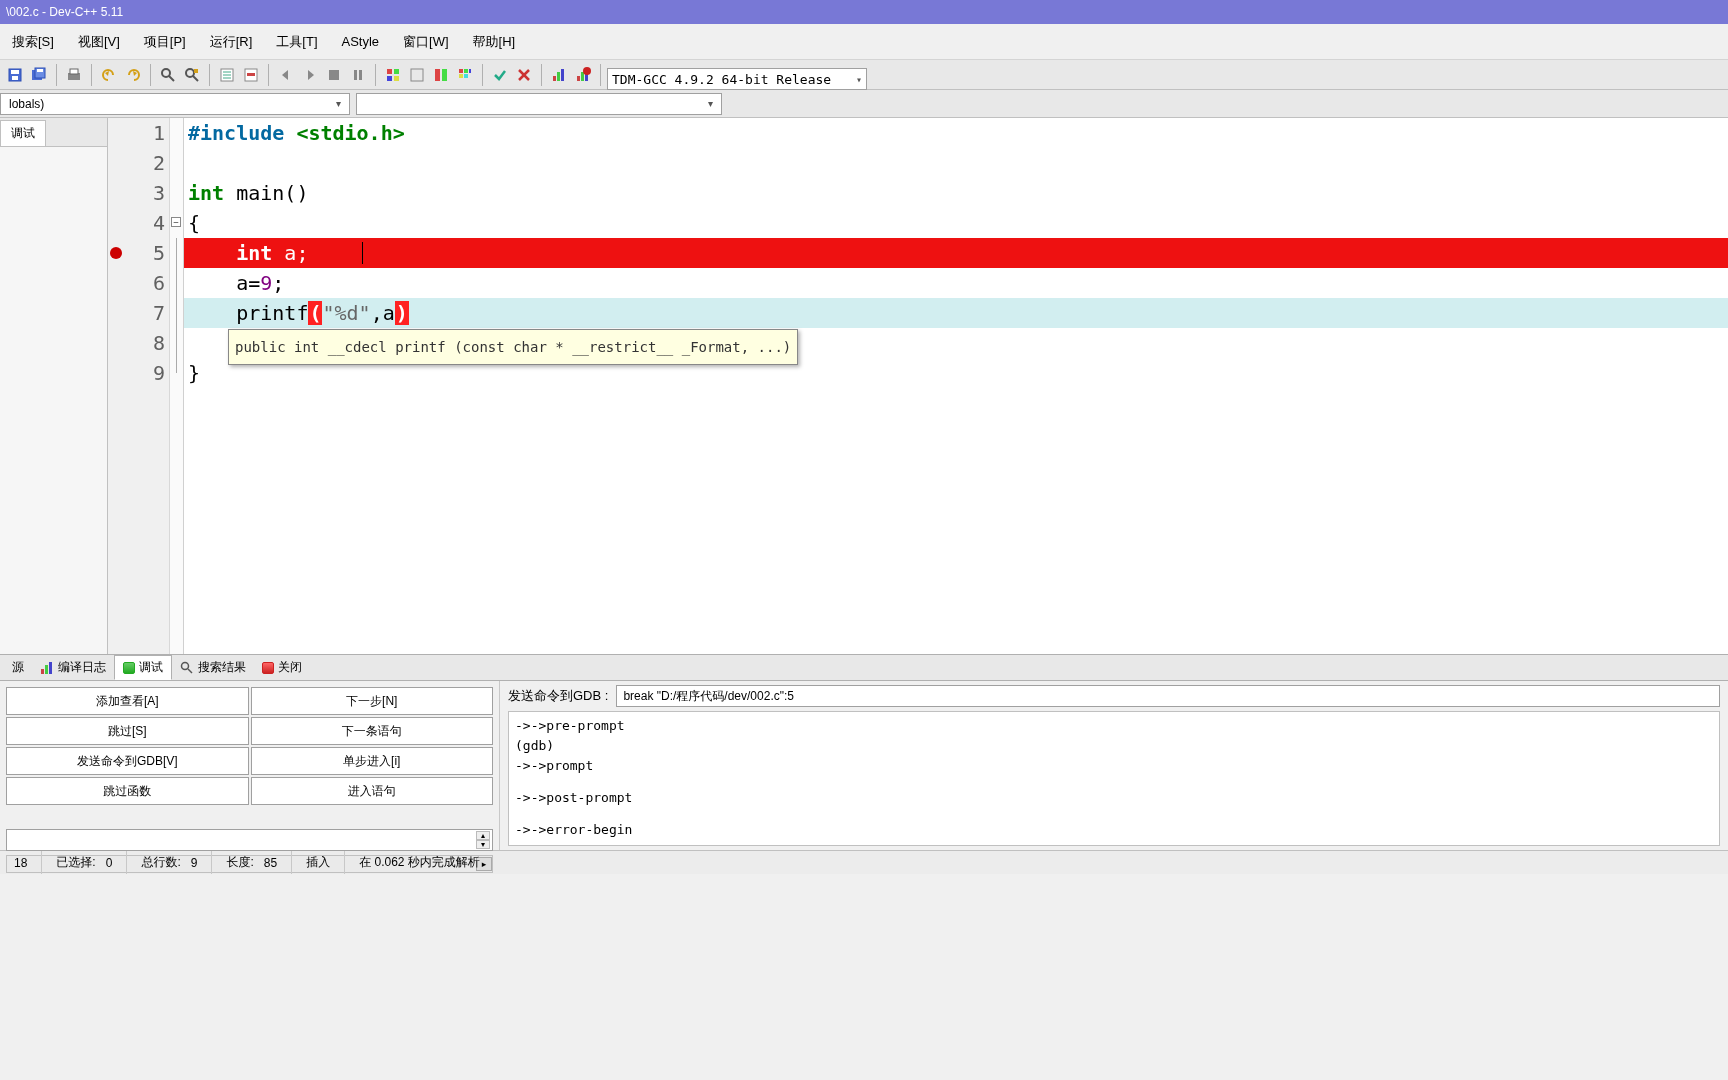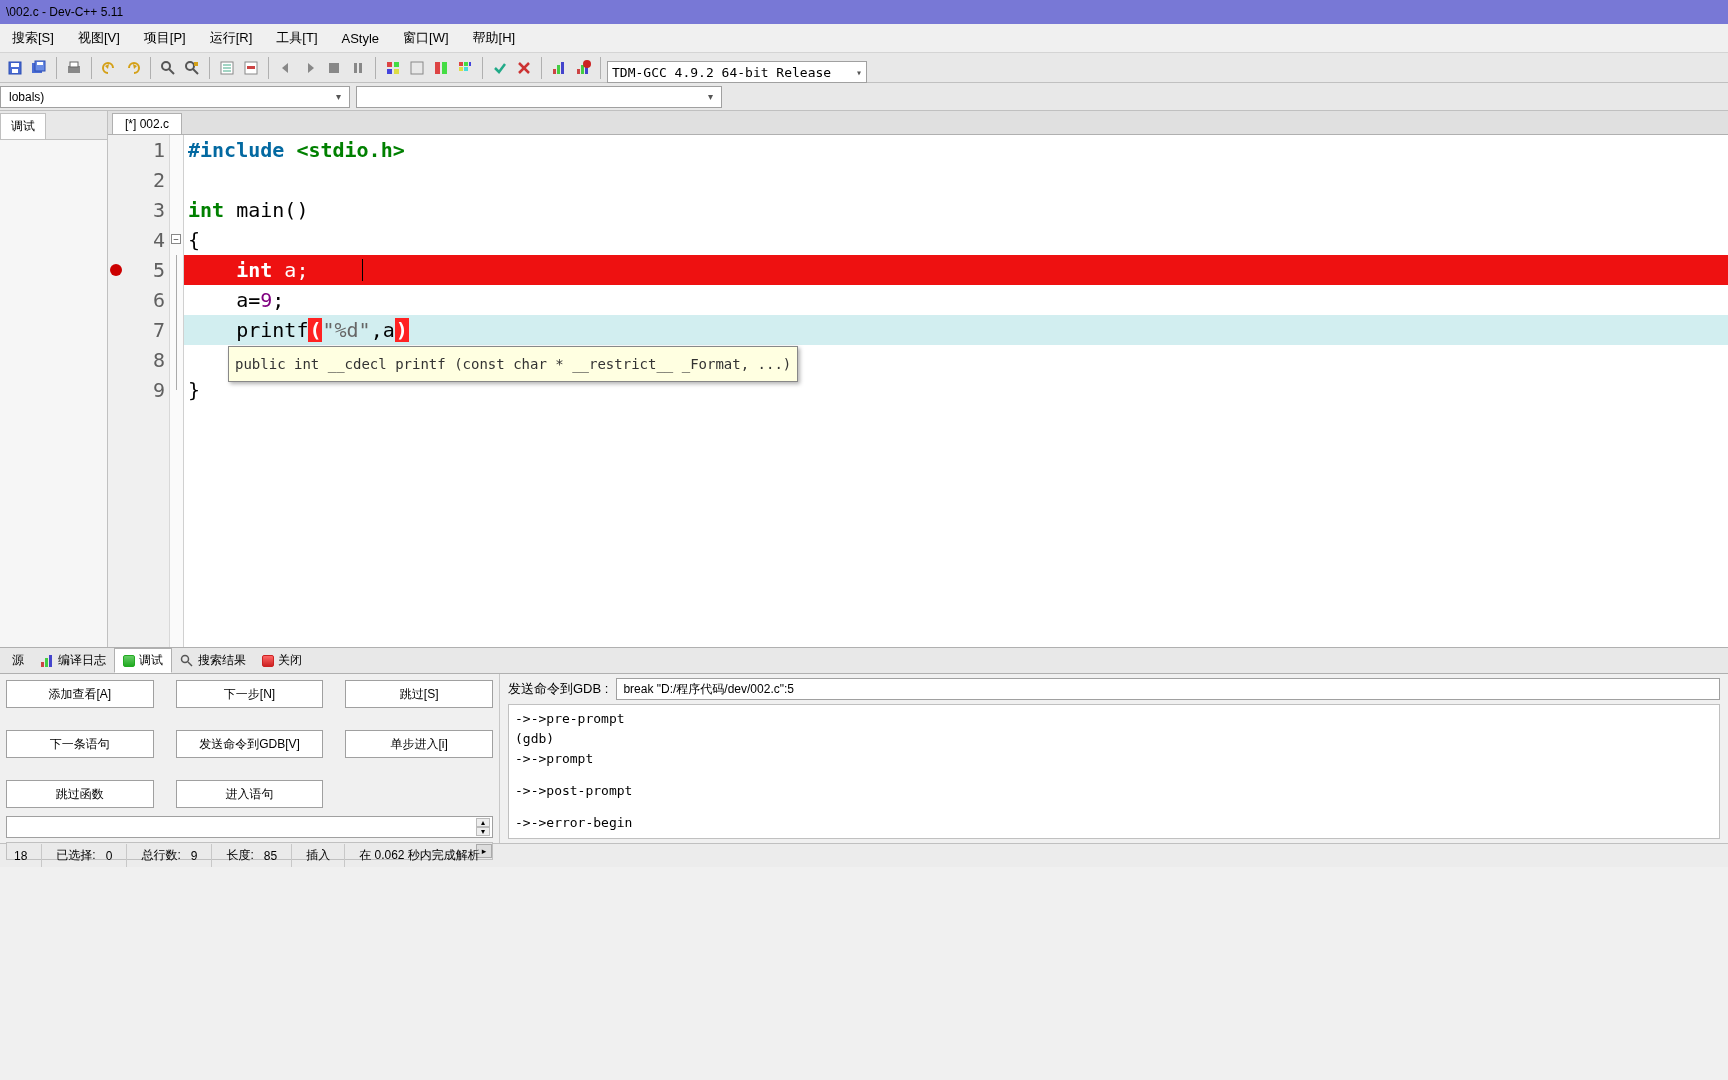--- a/index.html
+++ b/index.html
@@ -1,18 +1,18 @@
 <!DOCTYPE html>
 <html><head>
 <meta charset="utf-8">
 <style>
 * { box-sizing: border-box; margin: 0; padding: 0; }
 body { font-family: "Microsoft YaHei", "SimSun", sans-serif; font-size: 13px; background: #f0f0f0; overflow: hidden; width: 1728px; height: 1080px; }
-.titlebar { background: #7878d6; color: #000000; height: 24px; display: flex; align-items: center; padding: 0 6px; font-size: 12px; }
-.menubar { background: #f0f0f0; height: 29px; display: flex; align-items: center; padding: 0 0px; border-bottom: 1px solid #d4d4d4; }
+.titlebar { background: #7878d6; color: #ffffff; height: 24px; display: flex; align-items: center; padding: 0 6px; font-size: 12px; }
+.menubar { background: #f0f0f0; height: 36px; display: flex; align-items: center; padding: 0 0px; border-bottom: 1px solid #d4d4d4; }
 .menubar .menu-item { padding: 3px 12px; cursor: pointer; font-size: 13px; }
 .toolbar { background: #e8e8e8; height: 30px; display: flex; align-items: center; padding: 0 4px; gap: 2px; border-bottom: 1px solid #c0c0c0; }
 .toolbar .sep { width: 1px; height: 22px; background: #b0b0b0; margin: 0 4px; }
 .toolbar .btn { width: 22px; height: 22px; display: flex; align-items: center; justify-content: center; border-radius: 2px; cursor: pointer; }
 .compiler-select { font-family: monospace; font-size: 13px; border: 1px solid #a0a0a0; height: 22px; width: 260px; background: #fff; padding: 0 4px; display:flex; align-items:center; justify-content:space-between;margin-top:9px; }
 .compiler-select .chev { font-size: 10px; color:#555; }
 .toolbar2 { background: #e8e8e8; height: 28px; display: flex; align-items: center; padding: 0 0px; border-bottom: 1px solid #c0c0c0; }
 .toolbar2 .combo { height: 22px; border: 1px solid #a0a0a0; background:#fff; margin-right:6px; display:flex; align-items:center; justify-content:space-between; padding:0 8px; font-size:12px; }
 .main-area { display:flex; height: 536px; }
 .left-panel { width: 108px; background:#f6f6f6; border-right:1px solid #c0c0c0; }
@@ -43,21 +43,21 @@
 .tooltip { position:absolute; left: 44px; top: 211px; background:#ffffe1; border:1px solid #888; box-shadow:2px 2px 4px rgba(0,0,0,0.3); padding:2px 6px; font-family: Consolas, monospace; font-size:14px; color:#333; }
 .caret { position:absolute; width:1px; height:22px; background:#000; }
 .bottom-tabs { height:26px; background:#e8e8e8; border-top:1px solid #b0b0b0; display:flex; align-items:center; padding:0 4px; }
 .bottom-tabs .bt { padding:3px 8px; font-size:12px; display:flex; align-items:center; gap:4px; cursor:pointer; }
 .bottom-tabs .bt.active { background:#fff; border:1px solid #b0b0b0; border-bottom:1px solid #fff; }
 .bottom-tabs .chk { width:12px; height:12px; border:1px solid #2a8; border-radius:2px; }
 .bottom-tabs .chk.green { background:linear-gradient(#6c6,#2a2); border-color:#2a2; }
 .bottom-tabs .chk.red { background:linear-gradient(#f66,#c22); border-color:#c22; }
 .debug-panel { background:#f0f0f0; height: 170px; border-top:1px solid #b0b0b0; display:flex; }
 .debug-left { width: 500px; border-right:1px solid #c8c8c8; padding:6px; }
-.debug-buttons { display:grid; grid-template-columns: repeat(3, 1fr); gap:22px; margin-bottom:8px; }
+.debug-buttons { display:grid; grid-template-columns: repeat(2, 1fr); gap:2px; margin-bottom:24px; }
 .debug-buttons button { height:28px; background:#fff; border:1px solid #a0a0a0; font-size:12px; cursor:pointer; }
 .debug-combo { width:100%; height:22px; border:1px solid #a0a0a0; background:#fff; display:flex; align-items:center; justify-content:flex-end; padding:0 2px; }
 .debug-combo .spin { width:14px; display:flex; flex-direction:column; }
 .debug-combo .spin div { height:9px; font-size:8px; text-align:center; background:#eee; border:1px solid #bbb; line-height:7px; }
 .debug-scrollrow { margin-top:4px; height:18px; background:#eaeaea; border:1px solid #c0c0c0; display:flex; justify-content:flex-end; align-items:center; }
 .debug-scrollrow .arr { width:16px; height:14px; background:#ddd; border:1px solid #aaa; font-size:9px; text-align:center; line-height:12px; }
 .debug-right { flex:1; padding:4px 8px; display:flex; flex-direction:column; }
 .gdb-send { display:flex; align-items:center; gap:8px; margin-bottom:4px; }
 .gdb-send input { flex:1; height:22px; border:1px solid #a0a0a0; padding:0 6px; font-size:12px; }
 .gdb-output { flex:1; background:#fff; border:1px solid #c0c0c0; padding:4px 6px; font-size:13px; overflow:auto; font-family:"SimSun",monospace; }
@@ -245,23 +245,20 @@
   </div>
 </div>
 
 <div class="main-area">
   <div class="left-panel">
     <div class="left-tabs">
       <div class="left-tab">调试</div>
     </div>
   </div>
   <div class="editor-area">
-    <div class="file-tabs">
-      <div class="file-tab">[*] 002.c</div>
-    </div>
     <div class="editor">
       <div class="gutter">
         <div class="ln">1</div>
         <div class="ln">2</div>
         <div class="ln">3</div>
         <div class="ln">4</div>
         <div class="ln" style="position:relative"><span>5</span><span style="position:absolute;left:2px;top:9px;width:12px;height:12px;border-radius:50%;background:#c00;"></span></div>
         <div class="ln">6</div>
         <div class="ln">7</div>
         <div class="ln">8</div>

